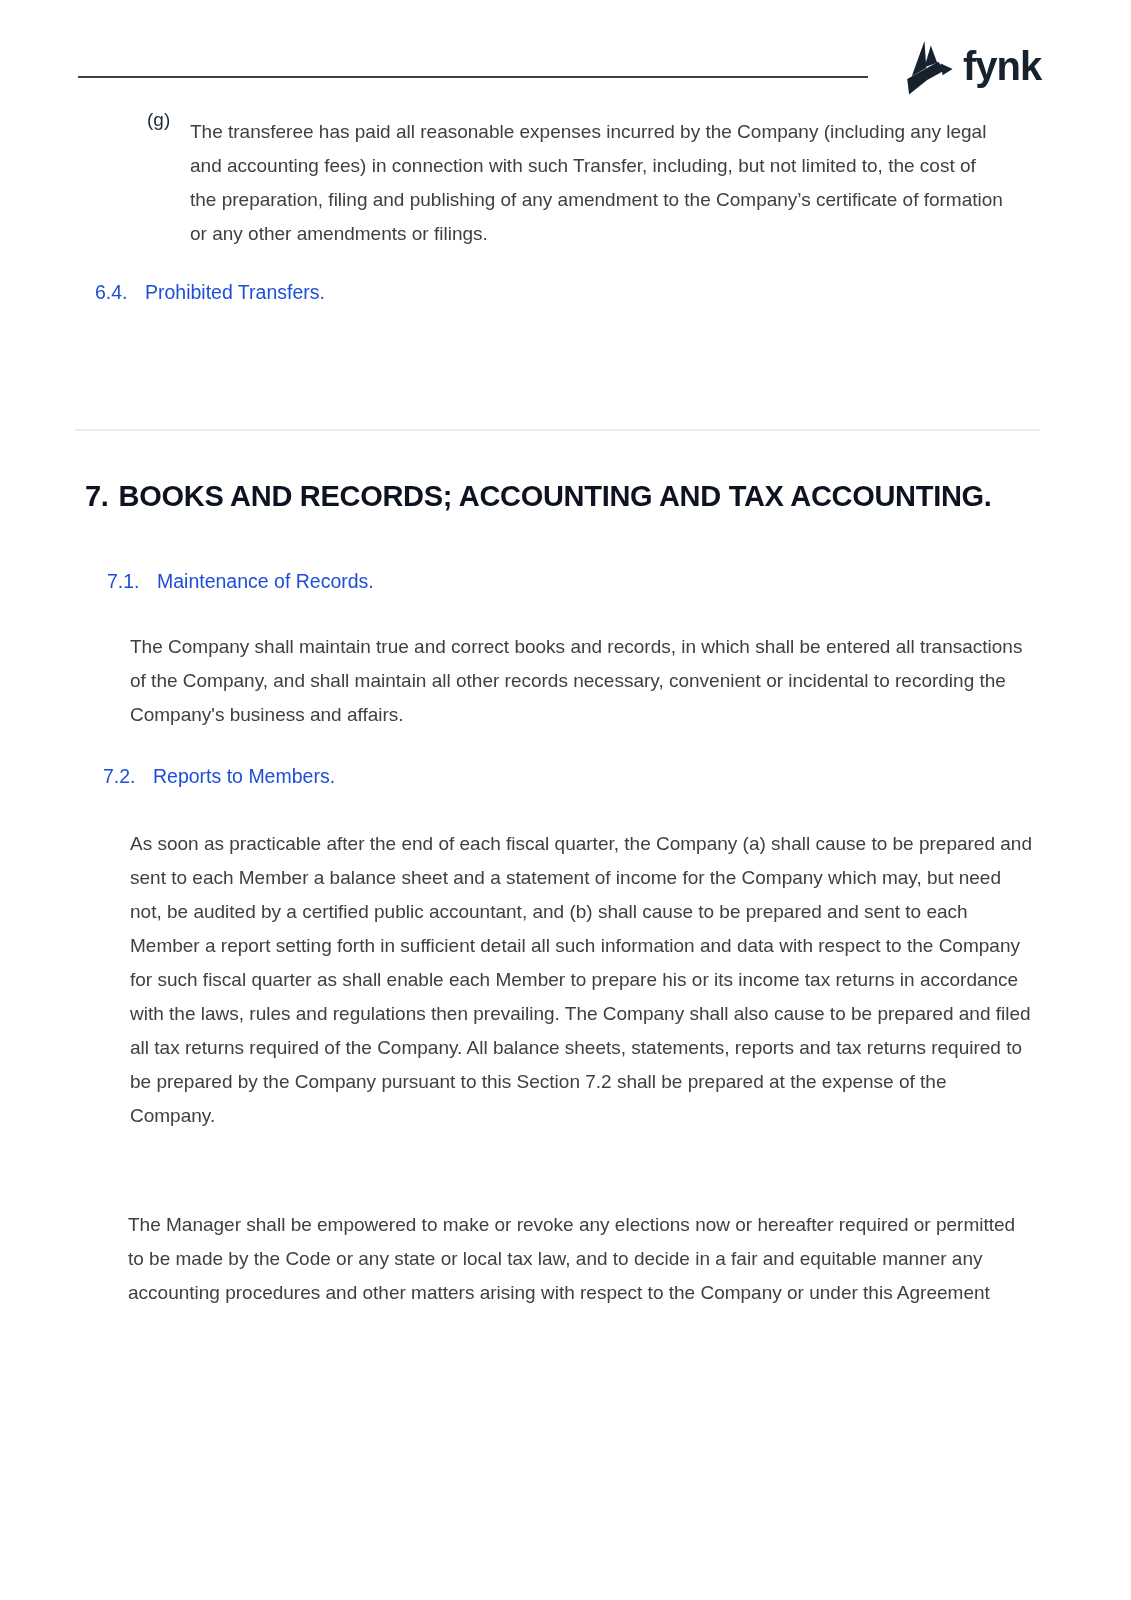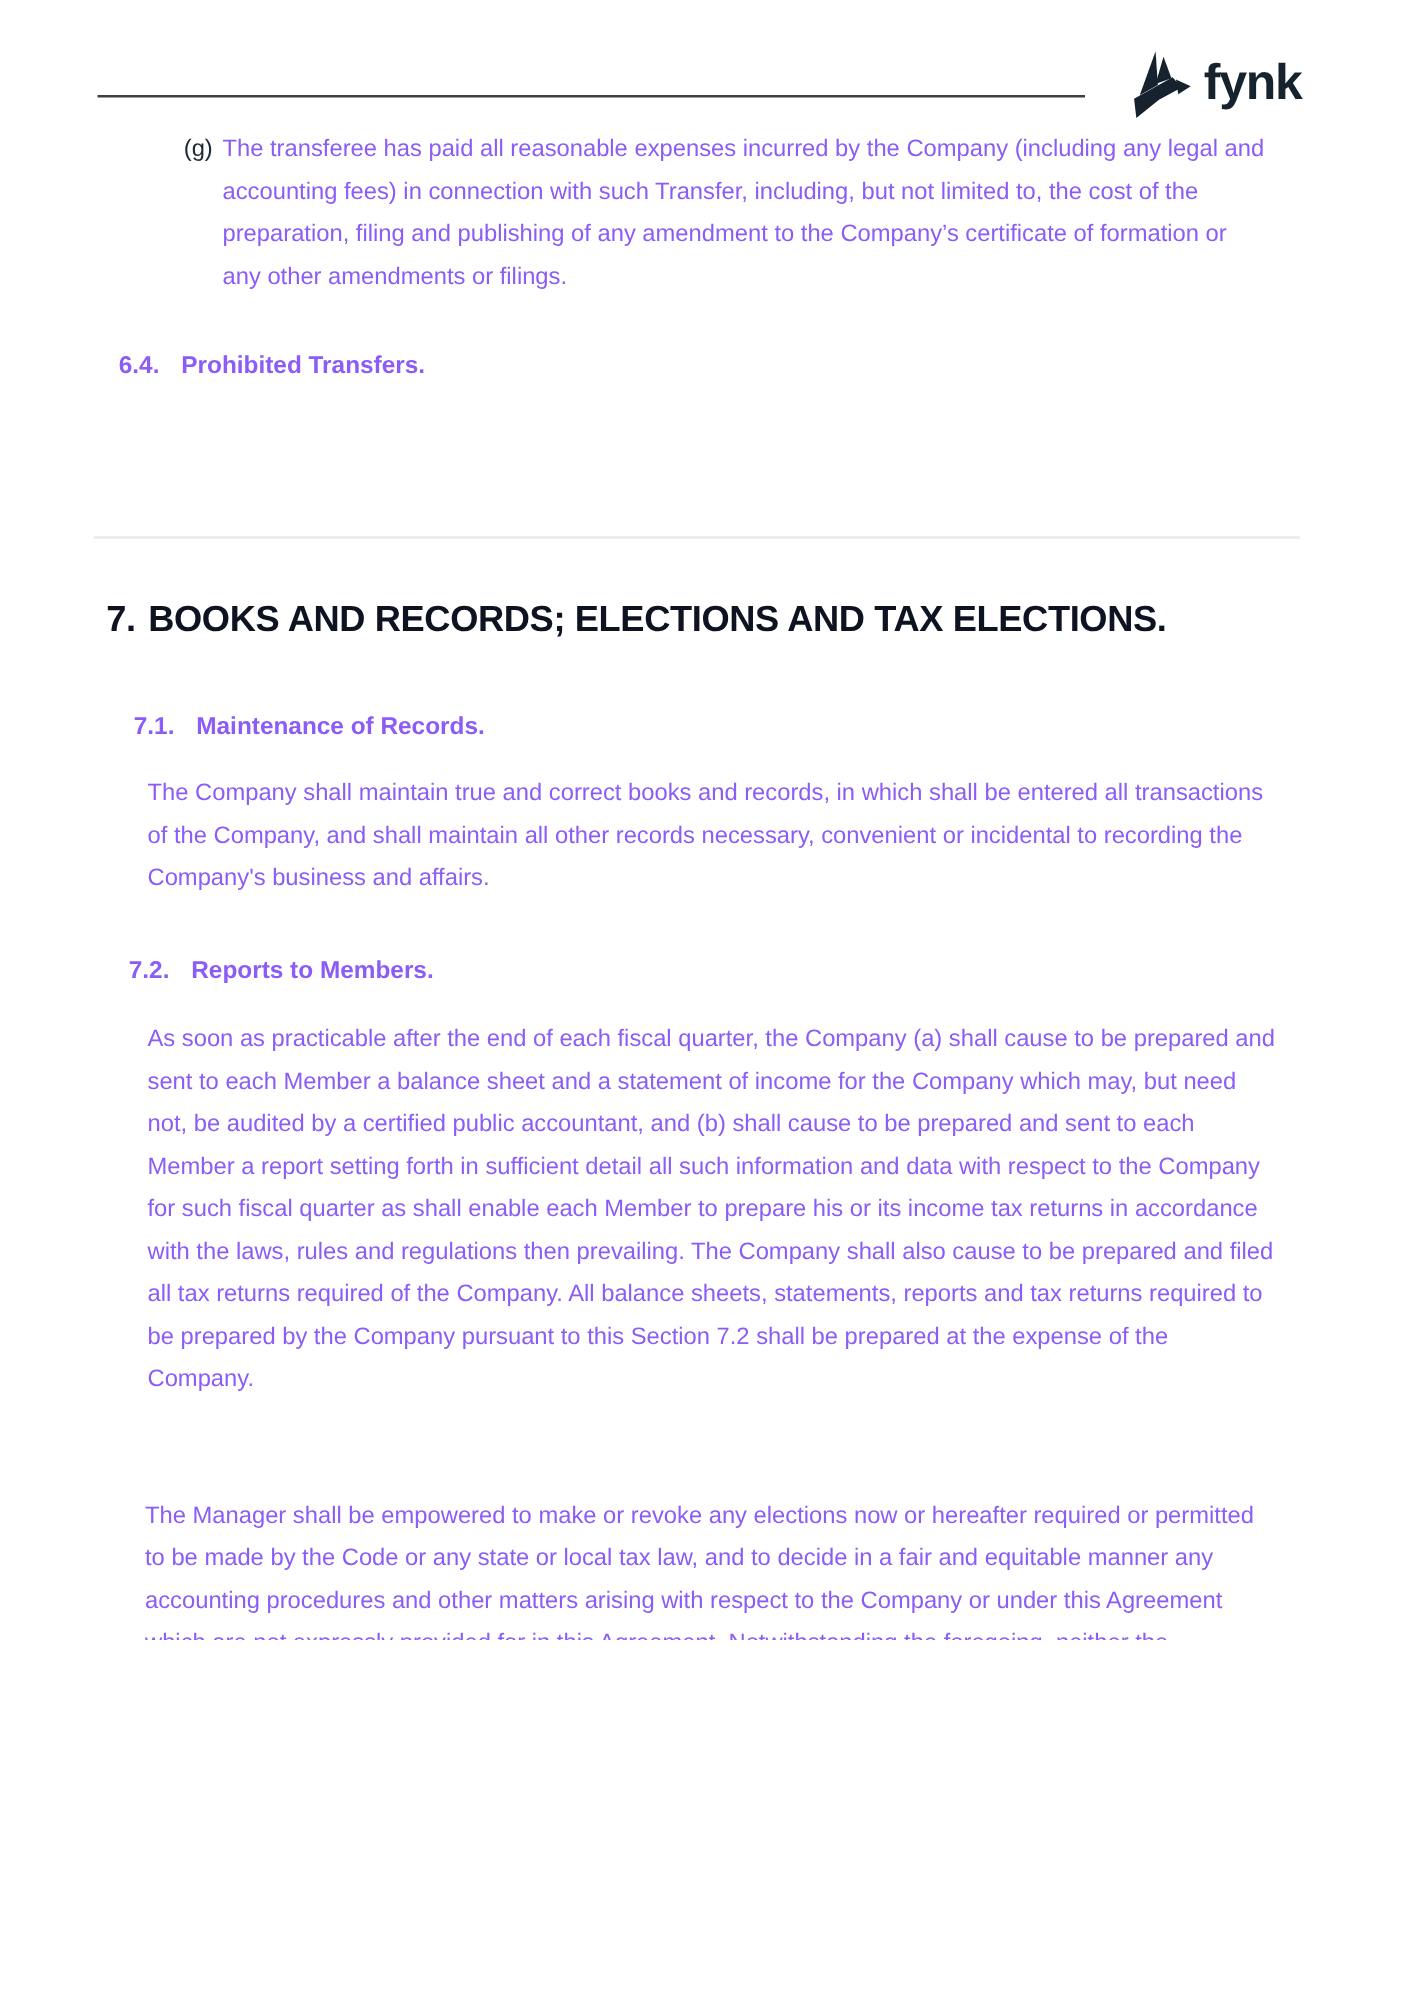--- a/index.html
+++ b/index.html
@@ -40,29 +40,29 @@
     letter-spacing: -1px;
     color: #16222e;
     line-height: 1;
     padding-bottom: 6px;
   }
 
   
   .body-text {
     font-size: 19px;
     line-height: 34px;
-    color: #8b5cf6;
-    margin: 0;
+    color: #404040;
+    margin: 12px;
   }
   .sub-heading {
     position: absolute;
     margin: 0;
     font-size: 19.5px;
-    font-weight: 700;
-    color: #8b5cf6;
+    font-weight: 400;
+    color: #1d4ed8;
     white-space: nowrap;
   }
   .sub-heading .num { display: inline-block; min-width: 50px; }
 
   #clause-g {
     position: absolute;
     top: 103px;
     left: 147px;
     width: 868px;
     display: flex;
@@ -171,21 +171,21 @@
 
   <div id="clause-g">
     <span class="clause-marker">(g)</span>
     <p class="body-text">The transferee has paid all reasonable expenses incurred by the Company (including any legal and accounting fees) in connection with such Transfer, including, but not limited to, the cost of the preparation, filing and publishing of any amendment to the Company’s certificate of formation or any other amendments or filings.</p>
   </div>
 
   <h3 class="sub-heading" id="h-6-4"><span class="num">6.4.</span><span>Prohibited Transfers.</span></h3>
 
   <div class="divider-light"></div>
 
-  <h1 id="h-7"><span class="num">7.</span><span>BOOKS AND RECORDS; ELECTIONS AND TAX ELECTIONS.</span></h1>
+  <h1 id="h-7"><span class="num">7.</span><span>BOOKS AND RECORDS; ACCOUNTING AND TAX ACCOUNTING.</span></h1>
 
   <h3 class="sub-heading" id="h-7-1"><span class="num">7.1.</span><span>Maintenance of Records.</span></h3>
   <p class="body-text" id="p-7-1">The Company shall maintain true and correct books and records, in which shall be entered all transactions of the Company, and shall maintain all other records necessary, convenient or incidental to recording the Company's business and affairs.</p>
 
   <h3 class="sub-heading" id="h-7-2"><span class="num">7.2.</span><span>Reports to Members.</span></h3>
   <p class="body-text" id="p-7-2">As soon as practicable after the end of each fiscal quarter, the Company (a) shall cause to be prepared and sent to each Member a balance sheet and a statement of income for the Company which may, but need not, be audited by a certified public accountant, and (b) shall cause to be prepared and sent to each Member a report setting forth in sufficient detail all such information and data with respect to the Company for such fiscal quarter as shall enable each Member to prepare his or its income tax returns in accordance with the laws, rules and regulations then prevailing. The Company shall also cause to be prepared and filed all tax returns required of the Company. All balance sheets, statements, reports and tax returns required to be prepared by the Company pursuant to this Section 7.2 shall be prepared at the expense of the Company.</p>
 
   <p class="body-text" id="p-7-3">The Manager shall be empowered to make or revoke any elections now or hereafter required or permitted to be made by the Code or any state or local tax law, and to decide in a fair and equitable manner any accounting procedures and other matters arising with respect to the Company or under this Agreement which are not expressly provided for in this Agreement. Notwithstanding the foregoing, neither the Company nor any Manager or Member shall make an election for the Company to be excluded from taxation as a partnership under the Code or any</p>
 
   <div class="footer-rule"></div>

